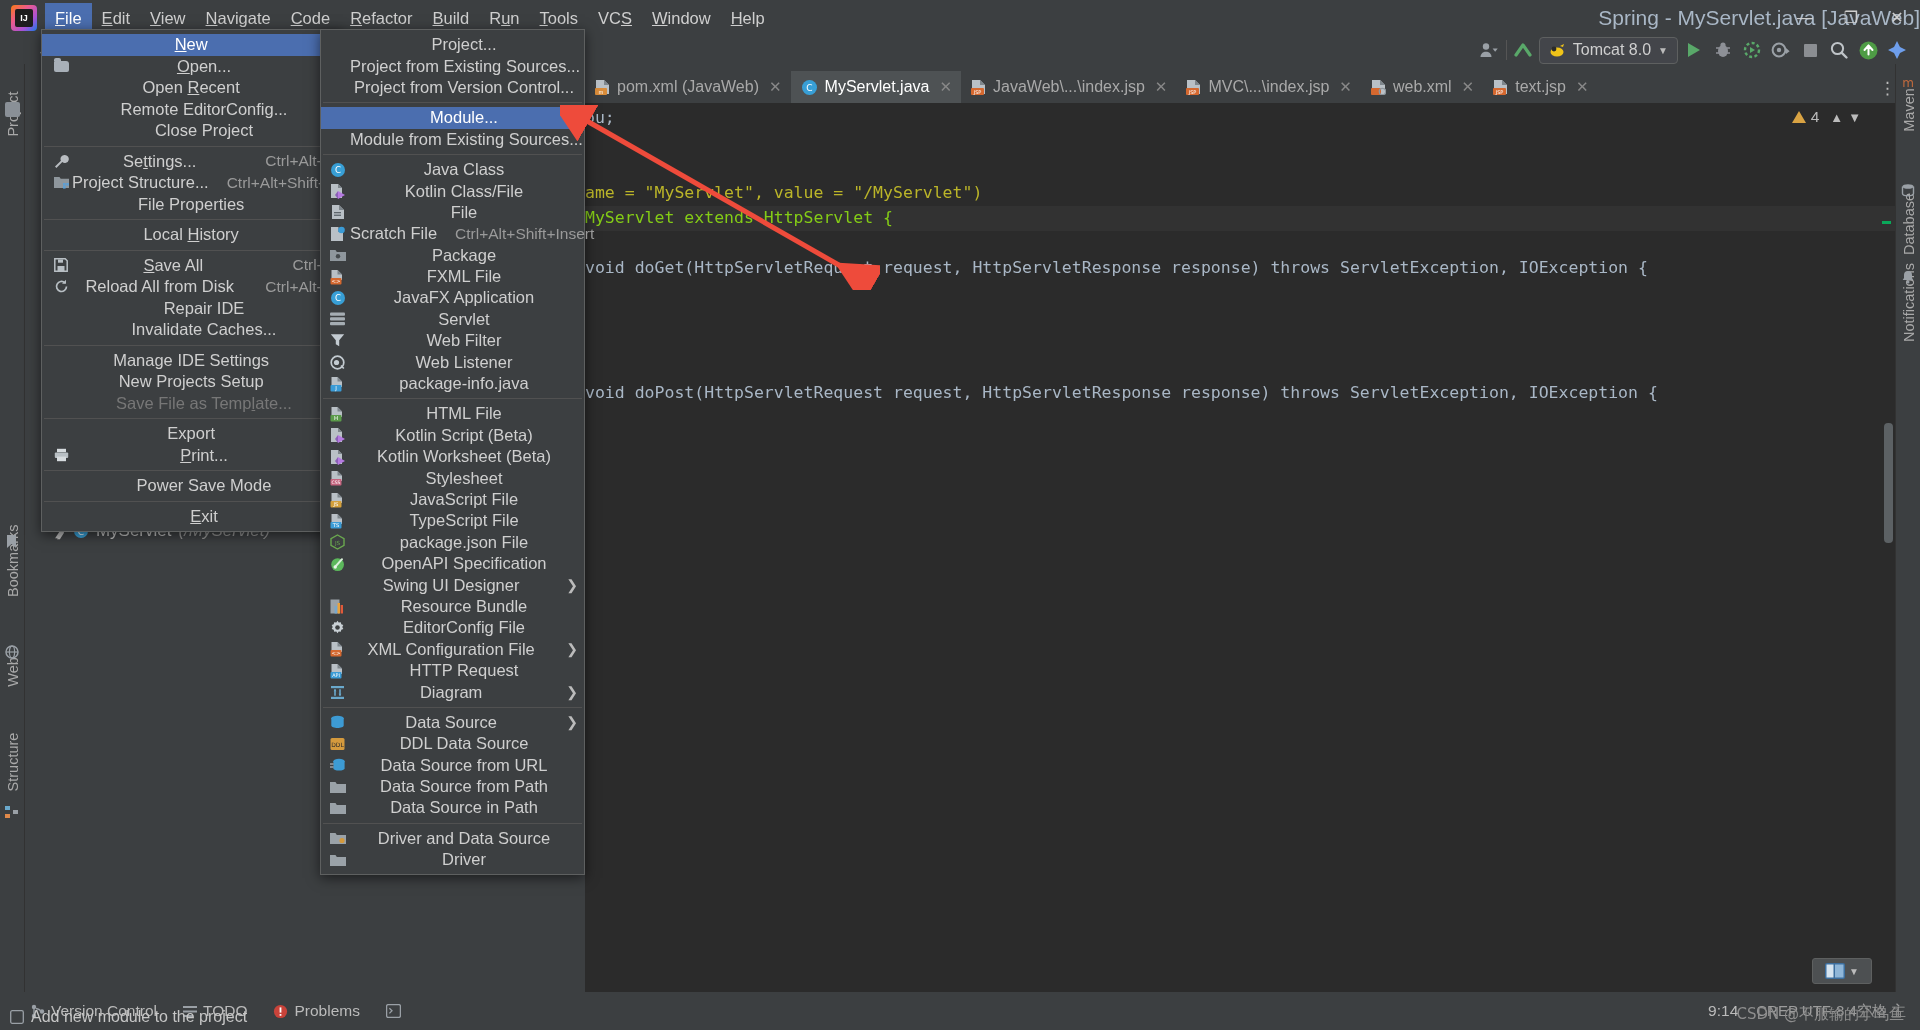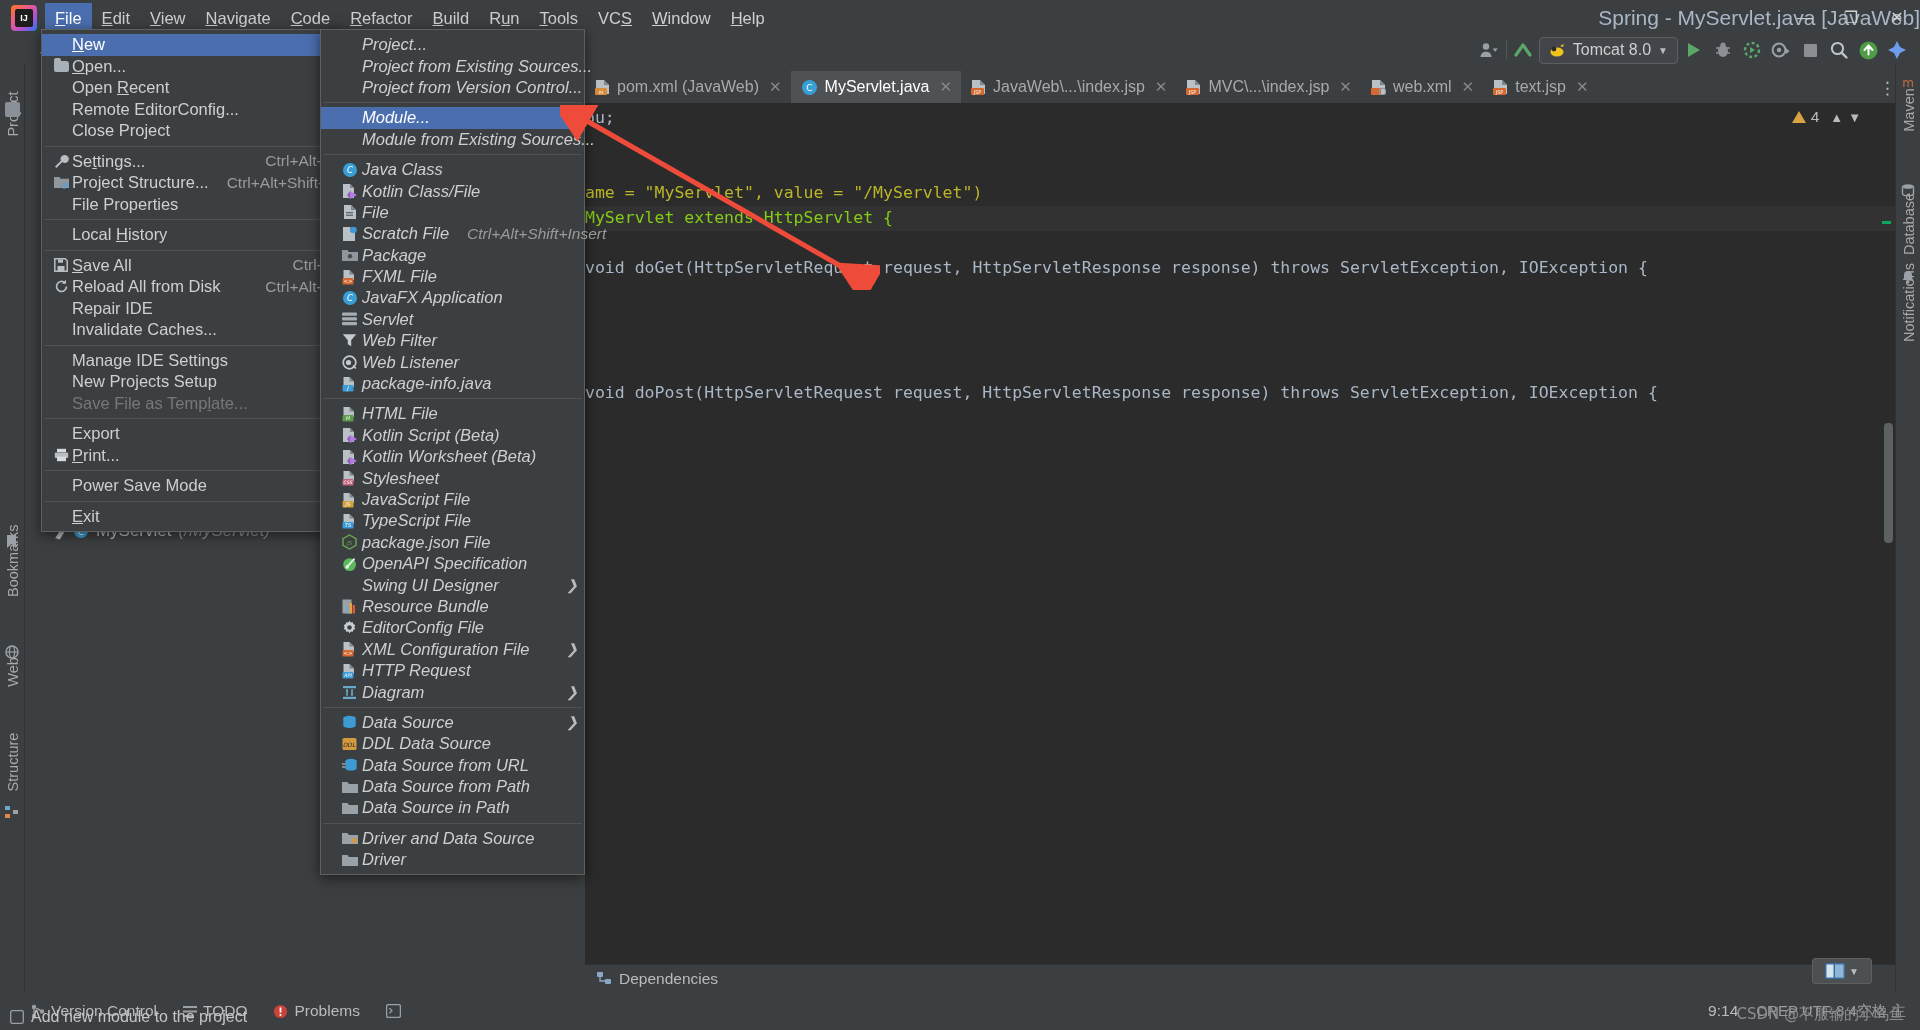--- a/index.html
+++ b/index.html
@@ -139,29 +139,29 @@
     box-shadow:0 3px 12px rgba(0,0,0,.55); padding:4px 0; z-index:50;
   }
   #file-menu{ left:41px; top:29px; width:302px; }
   .mrow{
     display:flex; align-items:center; height:21.5px; padding:0 6px 0 8px;
     color:#cfcfcf; font-size:16.5px; white-space:nowrap; position:relative;
   }
   .mrow.sel{ background:#4b6eaf; color:#ffffff; }
   .mrow.disabled{ color:#777777; }
   .mrow .mico{ width:22px; height:16px; display:flex; align-items:center; justify-content:center; flex:none; }
-  .mrow .mlabel{ flex:1; }
+  .mrow .mlabel{ flex:1;text-align:center; }
   .mrow .macc{ color:#9a9a9a; font-size:15.5px; margin-left:18px; }
   .mrow .marrow{ margin-left:14px; color:#bbb; font-size:14px; }
   .msep{ height:1px; background:#515151; margin:4px 2px; }
   .mrow u{ text-decoration:underline; }
 
   
   #new-submenu{ left:320px; top:29px; width:265px; }
-  #new-submenu .mrow{ height:21.4px; padding-left:16px;font-style:italic; }
+  #new-submenu .mrow{ height:21.4px; padding-left:4px; }
   #new-submenu .mico{ width:25px; }
 
   
   .ic{ display:inline-block; position:relative; }
   .ic-folder{ width:15px;height:11px;background:#a8b0b8;border-radius:1px 3px 2px 2px; }
   .ic-folder:before{content:"";position:absolute;left:0;top:-3px;width:7px;height:3px;background:#a8b0b8;border-radius:2px 2px 0 0;}
 
   
   .redarrow{ position:absolute; left:560px; top:105px; width:320px; height:185px; z-index:60; pointer-events:none; }
 
@@ -451,28 +451,20 @@
       <span style="margin-left:6px;font-size:13px">▲</span>
       <span style="font-size:13px">▼</span>
     </div>
 
     <div class="scroll-marks">
       <div class="mark" style="top:118px;background:#0aa85a"></div>
     </div>
     <div class="editor-scrollbar"></div>
   </div>
 
-  <div class="depsbar">
-    <svg width="15" height="15" viewBox="0 0 15 15">
-        <rect x="0" y="1" width="6" height="5" rx="1" fill="#8aa8c4"></rect>
-        <rect x="8" y="8" width="6" height="5" rx="1" fill="#8aa8c4"></rect>
-        <path d="M3 6v4h5" stroke="#8aa8c4" stroke-width="1.3" fill="none"></path>
-      </svg>
-    <span>Dependencies</span>
-  </div>
 
   <div class="zoombox">
     <svg width="20" height="16" viewBox="0 0 20 16">
         <rect x="0" y="0" width="20" height="16" rx="2" fill="#3c6e9e"></rect>
         <rect x="1.5" y="1.5" width="7" height="13" fill="#d6e4f0"></rect>
         <rect x="10" y="1.5" width="8.5" height="13" fill="#8fb6d8"></rect>
       </svg>
     <span style="color:#bbb;font-size:10px">▼</span>
   </div>
 

